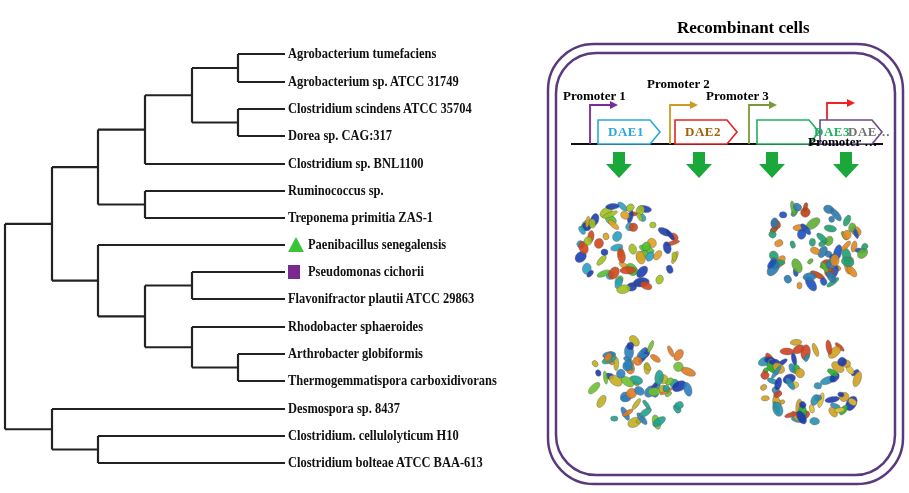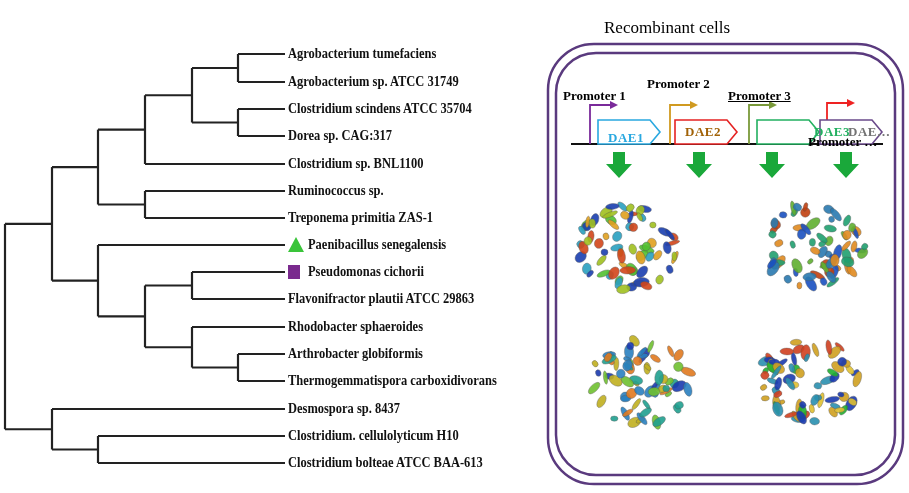--- a/index.html
+++ b/index.html
@@ -5,21 +5,21 @@
   html, body { margin: 0; padding: 0; background: #ffffff; }
   body { width: 909px; height: 493px; position: relative; overflow: hidden;
          font-family: "Liberation Serif", serif; }
   #tree { position: absolute; left: 0; top: 0; width: 560px; height: 493px; }
   .leaf-label { position: absolute; font-family: "Liberation Serif", serif;
                 font-weight: bold; font-size: 14.5px; color: #111; white-space: nowrap;
                 transform: scaleX(0.86); transform-origin: left center; line-height: 16px; }
   .marker { position: absolute; }
   .tri { width: 0; height: 0; border-left: 8px solid transparent; border-right: 8px solid transparent; border-bottom: 15px solid #3ac43a; }
   .sq { width: 12px; height: 14px; background: #7a2a8e; }
-  #cell-title { position: absolute; left: 604px; top: 18px; font-weight: normal; font-size: 17px; color: #000; }
+  #cell-title { position: absolute; left: 677px; top: 18px; font-weight: bold; font-size: 17px; color: #000; }
   #cell { position: absolute; left: 0; top: 0; width: 909px; height: 493px; pointer-events: none; }
   .prom-label { position: absolute; font-weight: bold; font-size: 13px; color: #000; white-space: nowrap; text-align: center; }
   .gene-label { position: absolute; font-weight: bold; font-size: 13px; white-space: nowrap; letter-spacing: 0.5px; }
 </style>
 </head>
 <body>
 
 <svg id="tree" viewBox="0 0 560 493" xmlns="http://www.w3.org/2000/svg">
     <line x1="5" y1="223.875" x2="5" y2="429.25" stroke="#222" stroke-width="2.2"></line>
     <line x1="5" y1="223.875" x2="52" y2="223.875" stroke="#222" stroke-width="2.2"></line>
@@ -405,20 +405,20 @@
         <ellipse cx="806.8" cy="357.7" rx="4.1" ry="2.2" transform="rotate(112 806.8 357.7)" fill="#2a90b0" stroke="#555" stroke-width="0.4" opacity="0.9"></ellipse>
         <ellipse cx="790.2" cy="383.8" rx="7.0" ry="3.0" transform="rotate(56 790.2 383.8)" fill="#2a90b0" stroke="#555" stroke-width="0.4" opacity="0.9"></ellipse>
         <ellipse cx="840.9" cy="394.5" rx="3.2" ry="2.4" transform="rotate(19 840.9 394.5)" fill="#1a3ab0" stroke="#555" stroke-width="0.4" opacity="0.9"></ellipse>
         <ellipse cx="842.1" cy="361.8" rx="4.4" ry="4.5" transform="rotate(60 842.1 361.8)" fill="#1a3ab0" stroke="#555" stroke-width="0.4" opacity="0.9"></ellipse>
         <ellipse cx="801.5" cy="417.4" rx="7.2" ry="4.1" transform="rotate(60 801.5 417.4)" fill="#1a3ab0" stroke="#555" stroke-width="0.4" opacity="0.9"></ellipse>
       </g>
     </g>
 </svg>
 <div id="cell-labels">
     <div class="prom-label" style="left: 563px; top: 88px;">Promoter 1</div>
-    <div class="gene-label" style="color: rgb(41, 168, 224); left: 608px; top: 124px; margin-top: 6px;">DAE1</div>
+    <div class="gene-label" style="color: rgb(41, 168, 224); left: 608px; top: 124px;">DAE1</div>
     <div class="prom-label" style="left: 647px; top: 76px;">Promoter 2</div>
     <div class="gene-label" style="color: #a16207; left: 685px; top: 124px;">DAE2</div>
-    <div class="prom-label" style="left: 728px; top: 88px; text-decoration: underline;">Promoter 3</div>
+    <div class="prom-label" style="left: 706px; top: 88px;">Promoter 3</div>
     <div class="gene-label" style="color: rgb(34, 176, 96); left: 767px; top: 124px; margin-left: 47px;">DAE3</div>
     <div class="prom-label" style="left: 808px; top: 86px; margin-top: 48px;">Promoter …</div>
     <div class="gene-label" style="color: #737373; left: 848px; top: 124px; font-family: Liberation Serif, serif;">DAE…</div>
   </div>
 
 </body></html>

